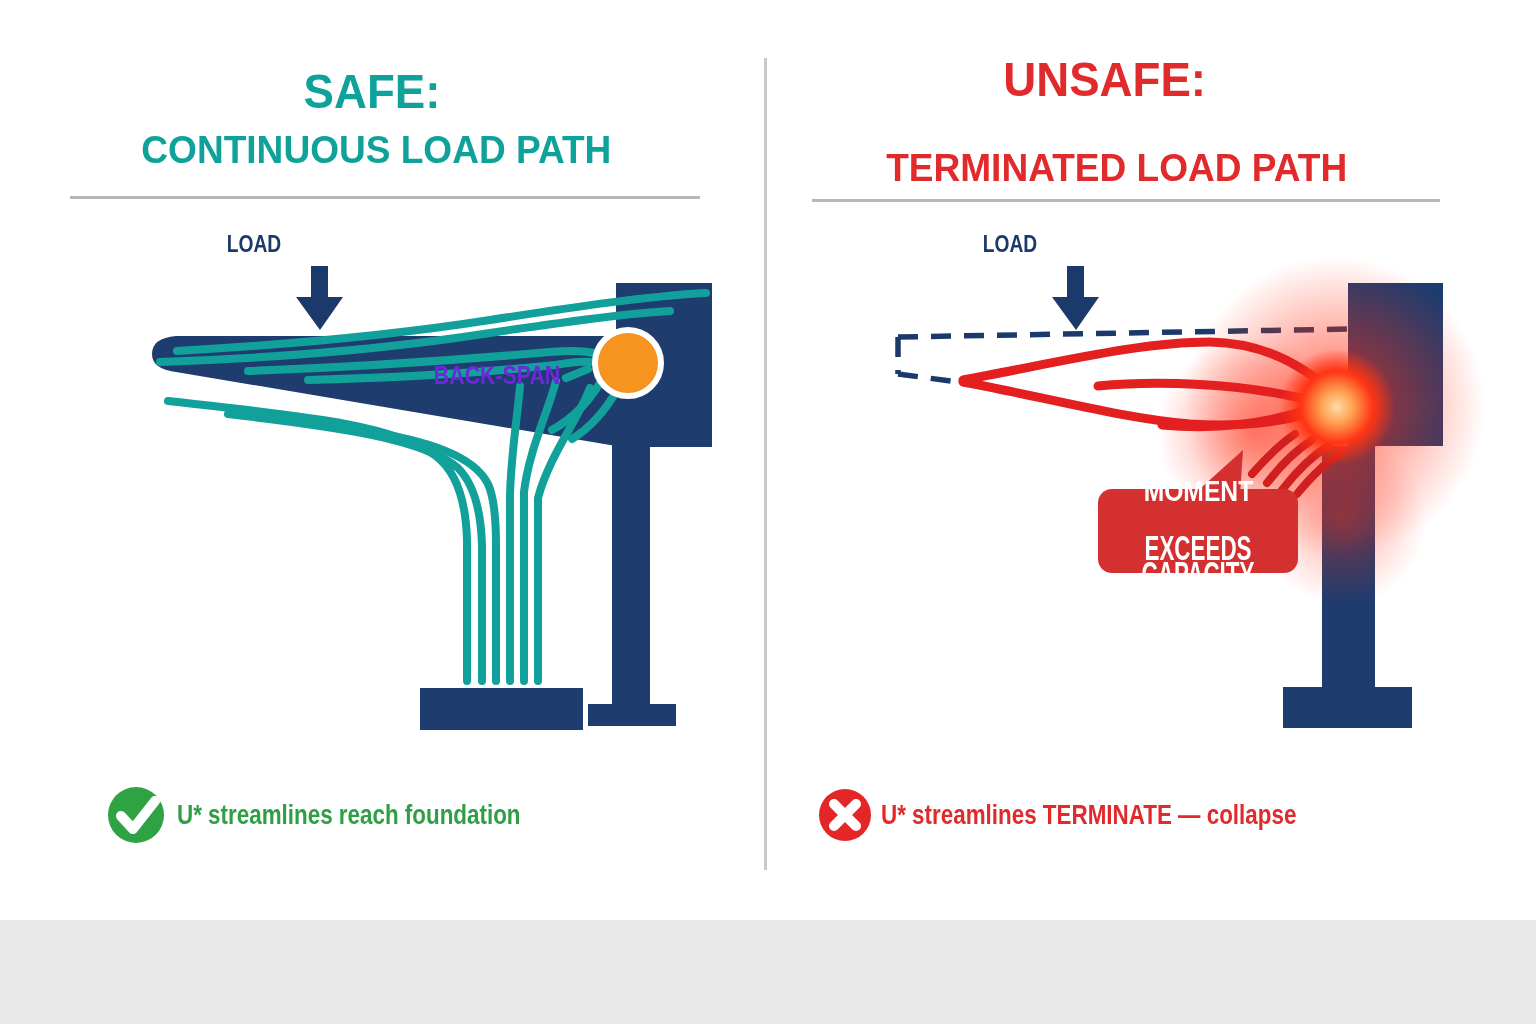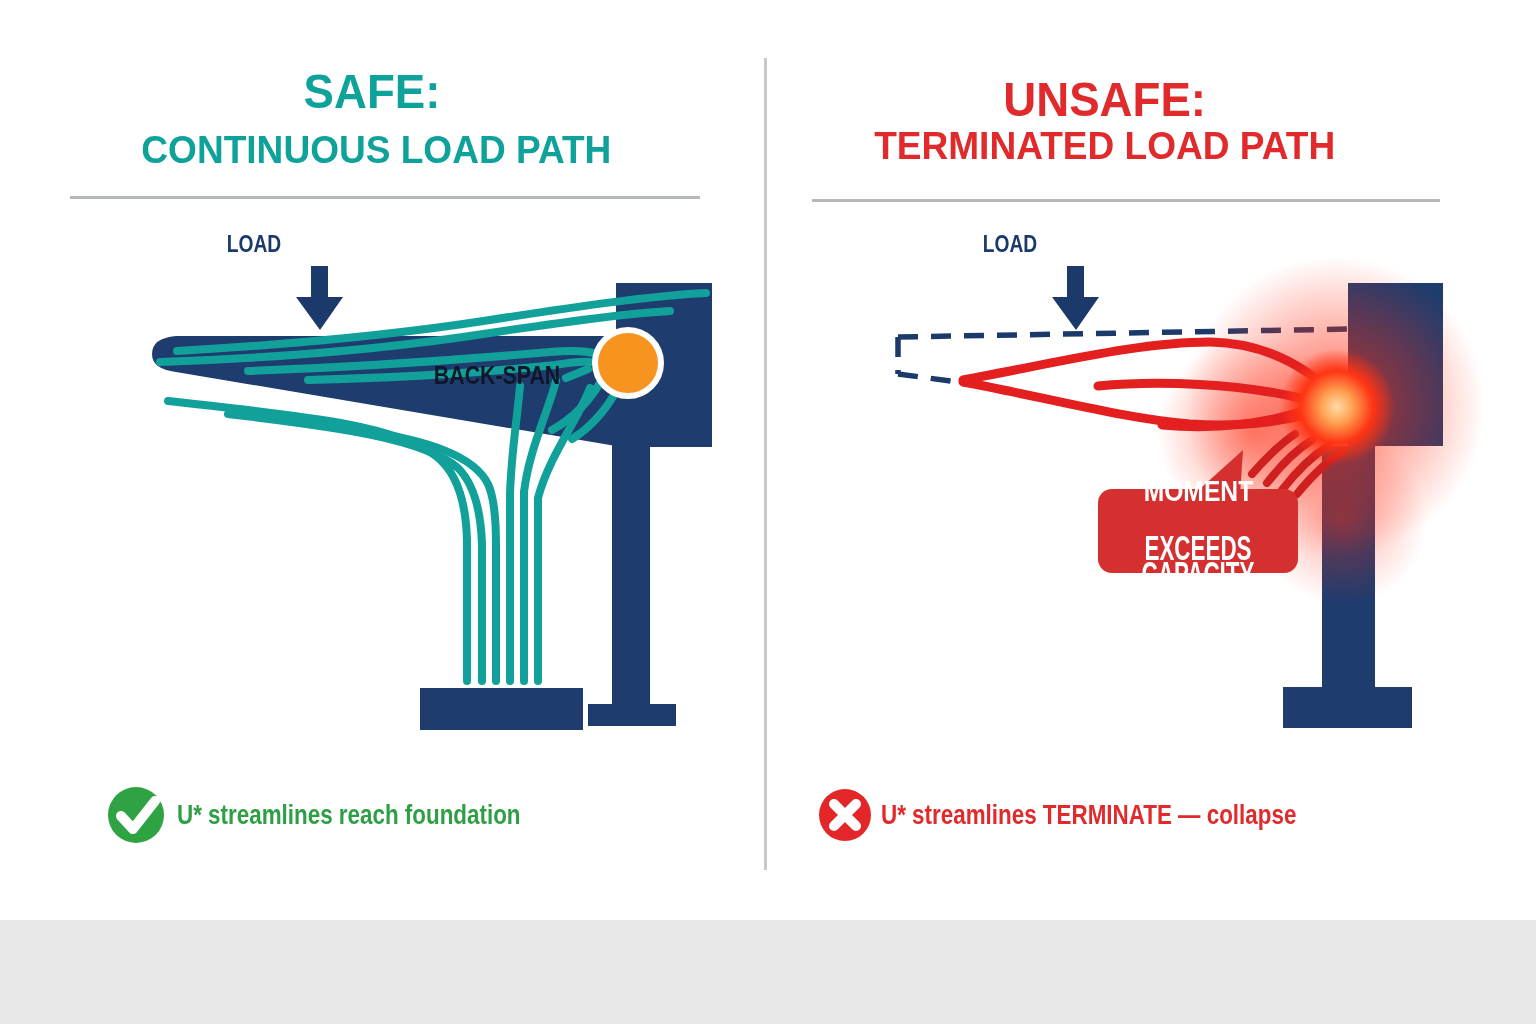--- a/index.html
+++ b/index.html
@@ -20,21 +20,21 @@
   .cond{display:inline-block;transform-origin:50% 50%;}
   .cond-l{display:inline-block;transform-origin:0 50%;}
 
   .title{width:744px;text-align:center;line-height:1;}
   .title.right{left:768px;width:674px;}
   .t1{font-size:48px;transform:scaleX(0.95);letter-spacing:0px;}
   .t2{font-size:39px;transform:scaleX(0.95);}
   .teal{color:var(--teal-title);}
   .redc{color:var(--red);}
   .navyc{color:var(--navy-dark);}
-  .whitec{color:#0f172a;}
+  .whitec{color:#6d28d9;}
   .greenc{color:var(--green);}
 
   .load-label{font-size:24px;width:200px;text-align:left;}
   .load-label .cond{transform:scaleX(0.80);}
 
   .beam-label{font-size:26px;width:300px;text-align:center;}
   .beam-label .cond{transform:scaleX(0.82);}
 
   .caption{font-size:28px;top:795px;height:40px;line-height:40px;}
   .caption .cond-l{transform:scaleX(0.80);}
@@ -163,24 +163,24 @@
     </g>
   </svg>
 
   <div class="txt title left teal" style="left:0;top:68px;">
     <span class="cond t1">SAFE:</span>
   </div>
   <div class="txt title left teal" style="left:4px;top:130px;">
     <span class="cond t2">CONTINUOUS LOAD PATH</span>
   </div>
 
-  <div class="txt title right redc" style="top:76px;text-decoration:underline;">
+  <div class="txt title right redc" style="top:56px;text-decoration:underline;">
     <span class="cond t1">UNSAFE:</span>
   </div>
-  <div class="txt title right redc" style="top:126px;">
+  <div class="txt title right redc" style="top:148px;padding-left:12px;">
     <span class="cond t2">TERMINATED LOAD PATH</span>
   </div>
 
   <div class="txt load-label navyc" style="left:220px;top:230px;">
     <span class="cond">LOAD</span>
   </div>
   <div class="txt load-label navyc" style="left:976px;top:230px;">
     <span class="cond">LOAD</span>
   </div>
 

